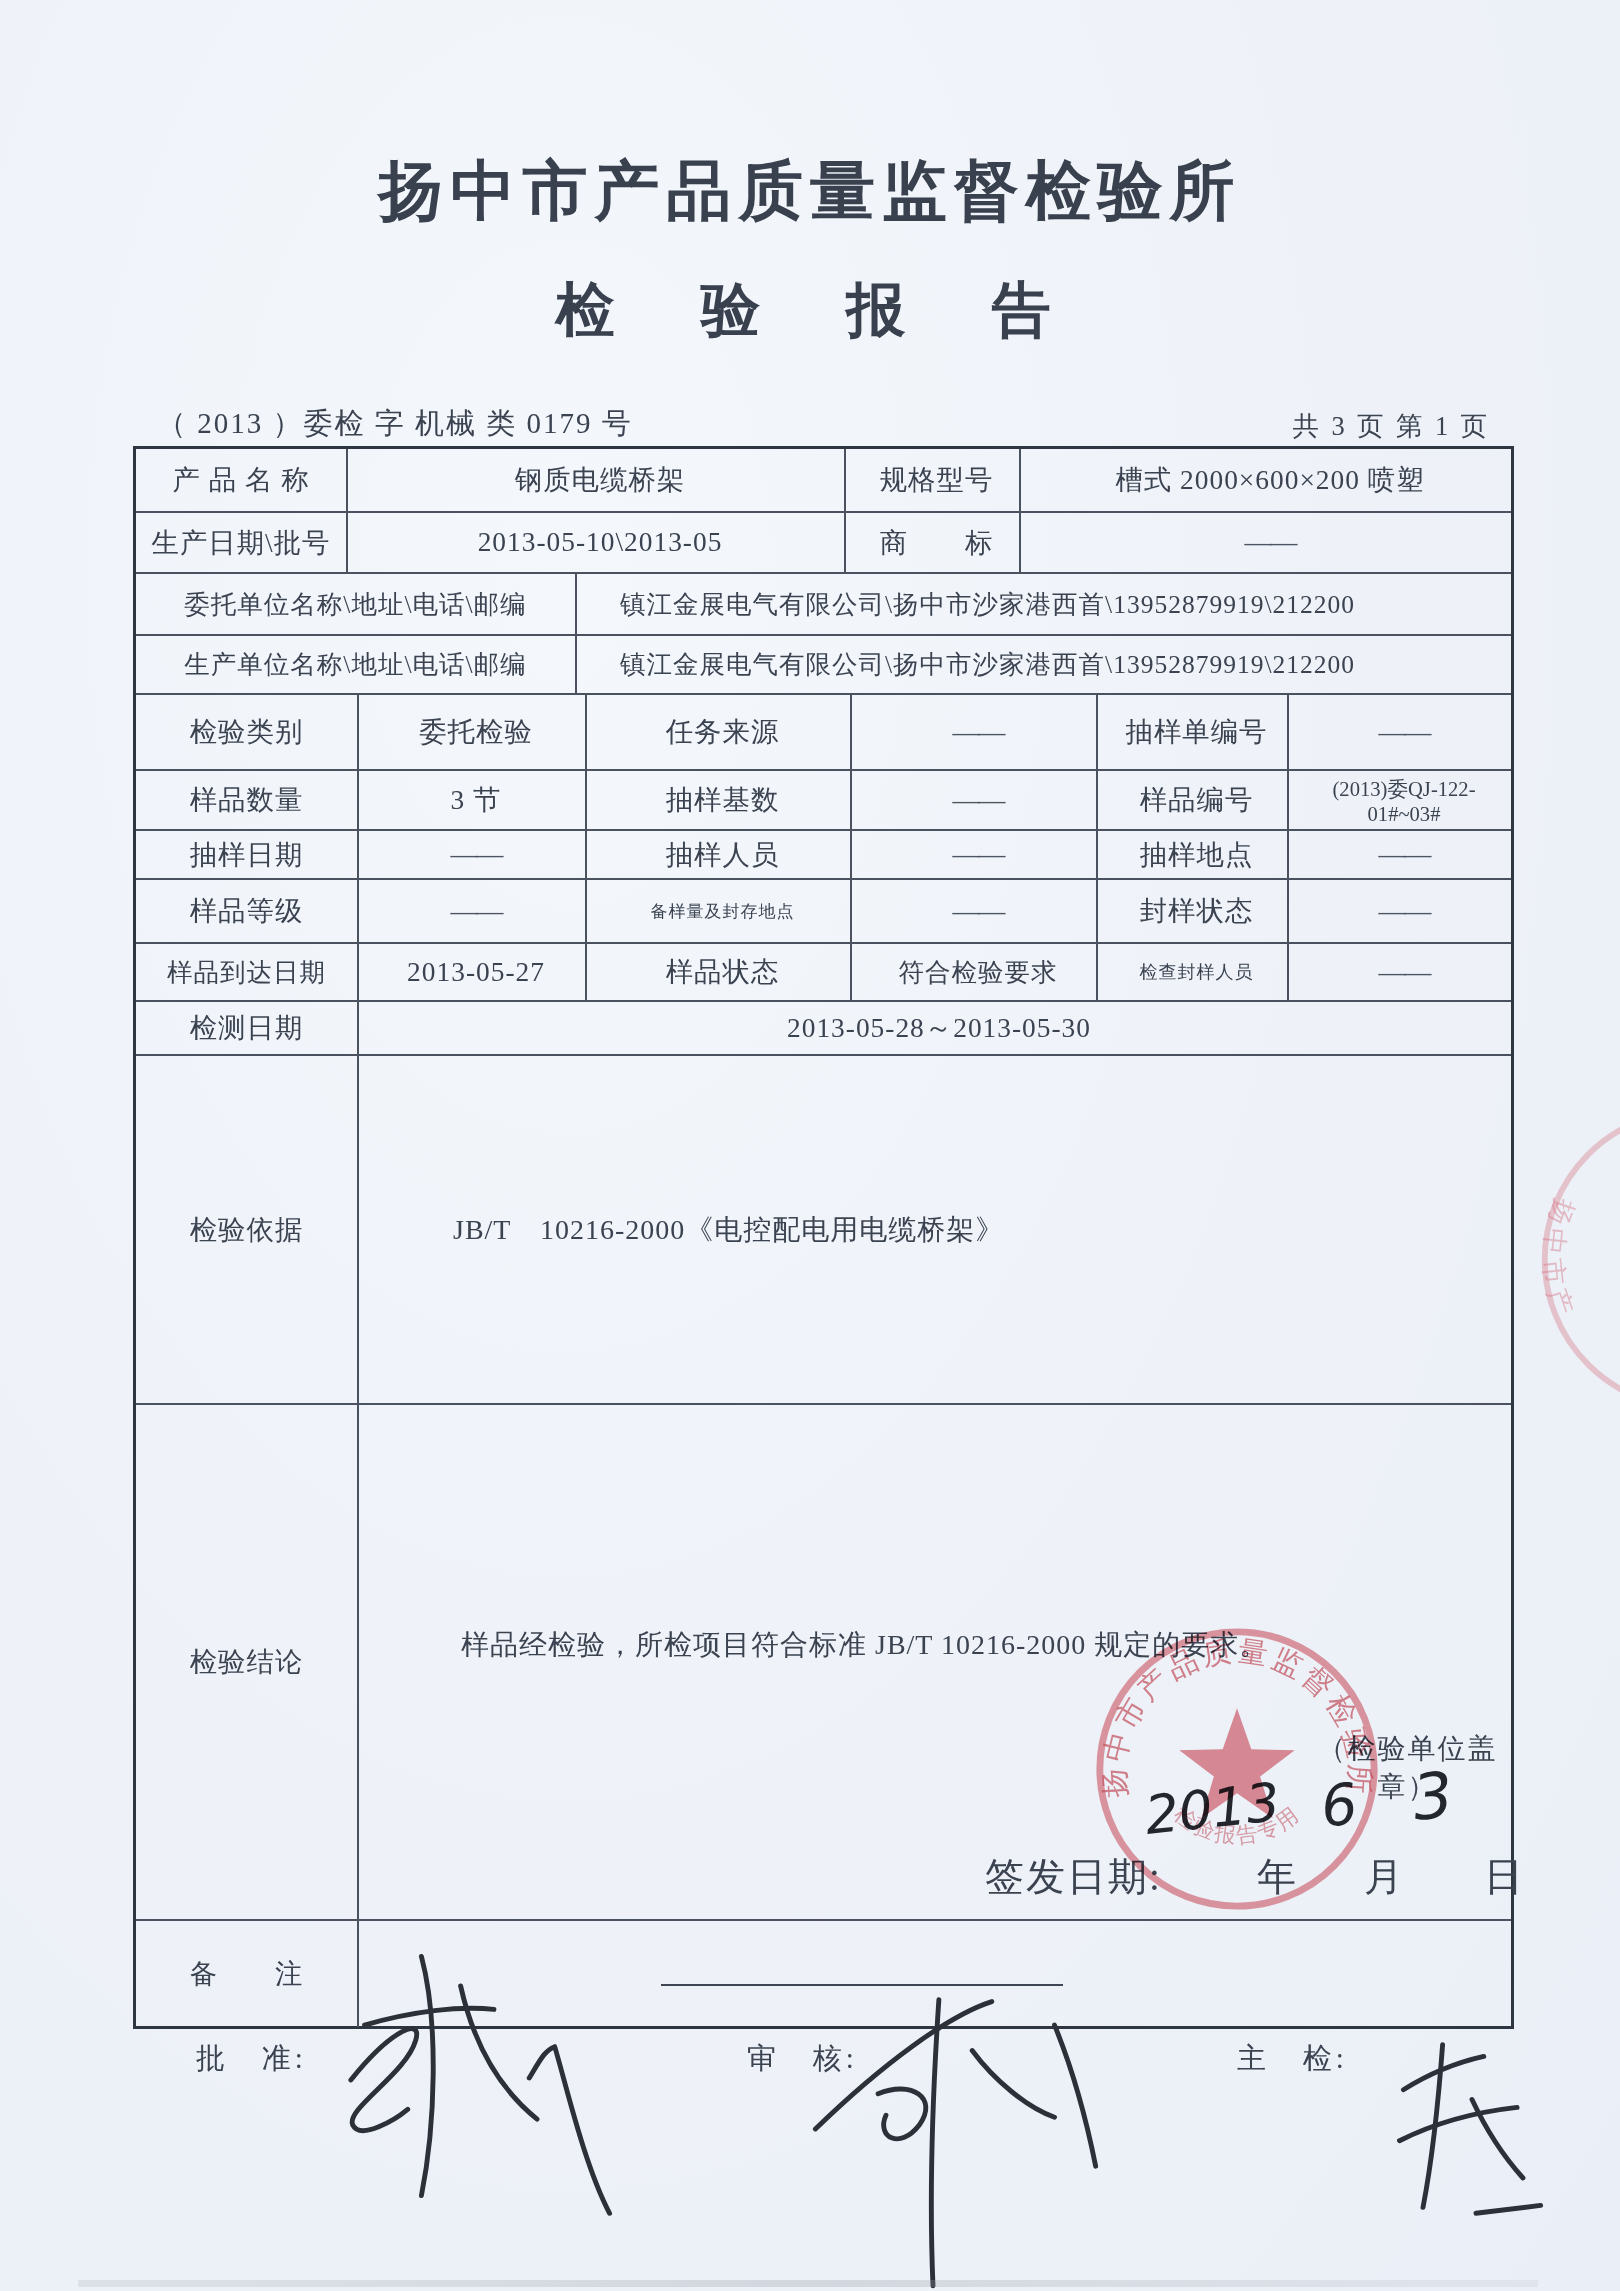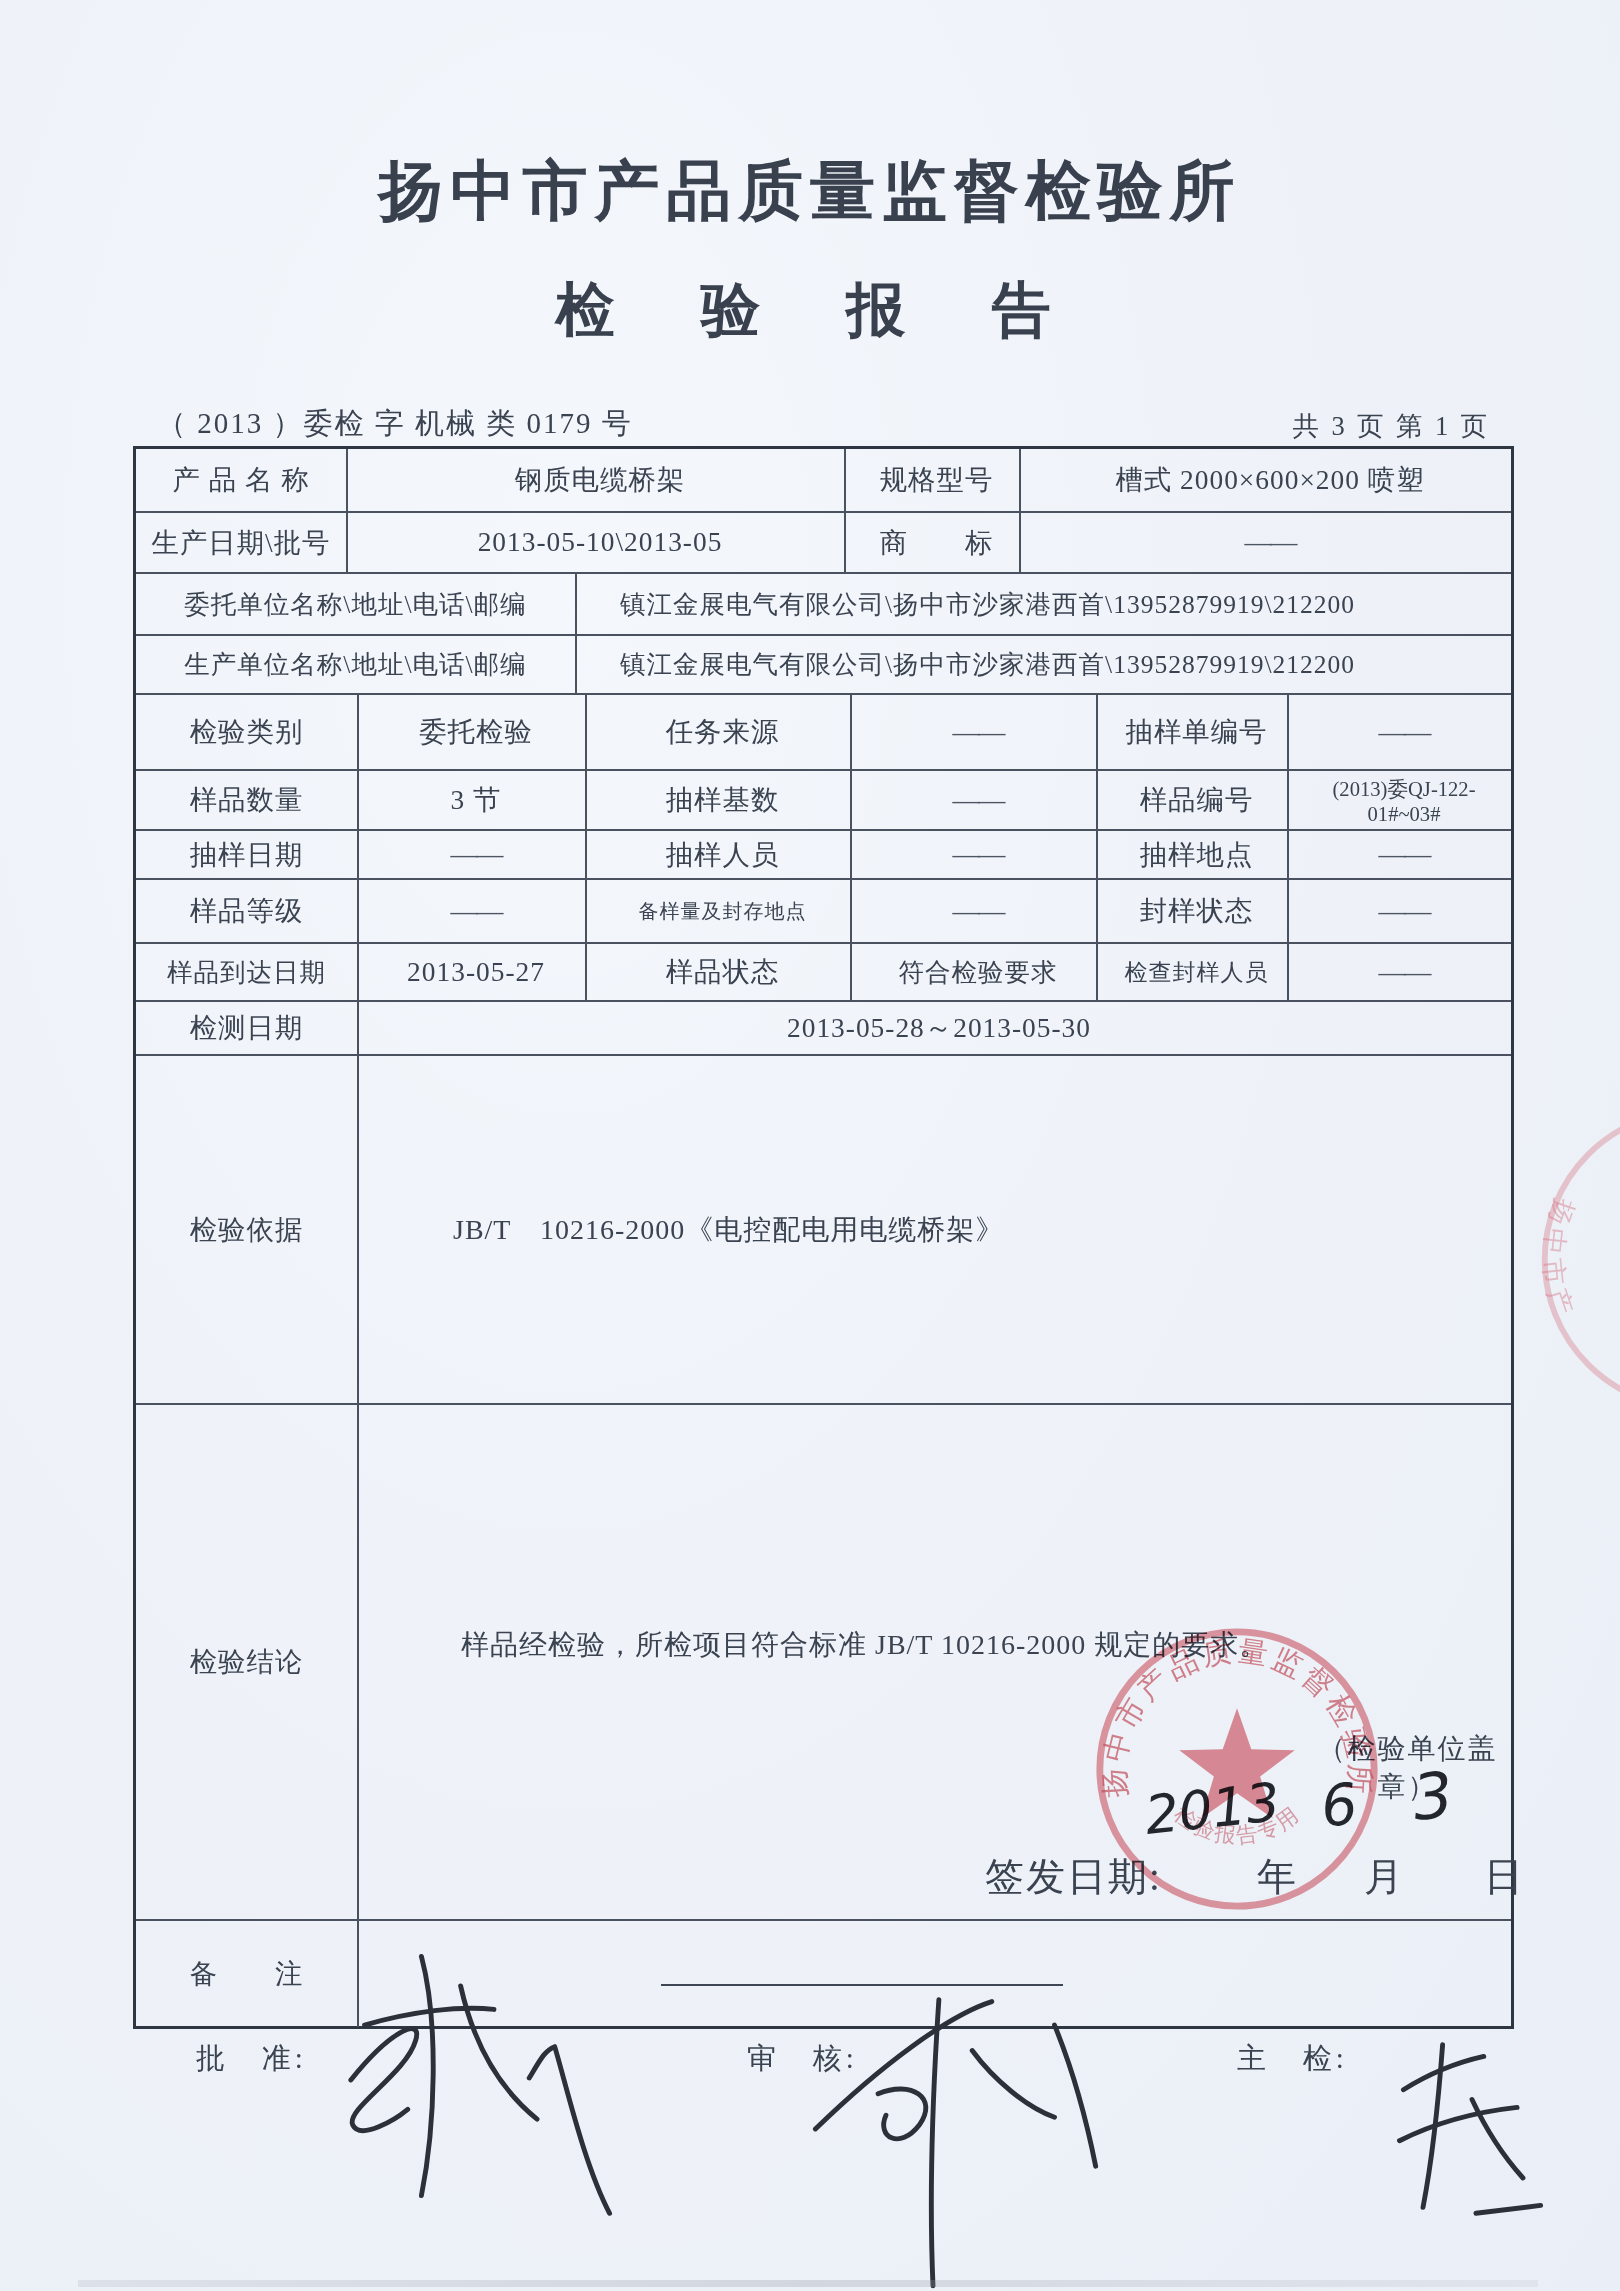--- a/index.html
+++ b/index.html
@@ -124,32 +124,32 @@
       <div class="td dash" style="flex:0 0 220px">——</div>
       <div class="td" style="flex:0 0 257px">抽样人员</div>
       <div class="td dash" style="flex:0 0 238px">——</div>
       <div class="td" style="flex:0 0 183px">抽样地点</div>
       <div class="td dash" style="flex:1">——</div>
     </div>
 
     <div class="tr" style="height:64px">
       <div class="td" style="flex:0 0 223px">样品等级</div>
       <div class="td dash" style="flex:0 0 220px">——</div>
-      <div class="td" style="flex:0 0 257px;font-size:20px">备样量及封存地点</div>
+      <div class="td" style="flex:0 0 257px;font-size:17px">备样量及封存地点</div>
       <div class="td dash" style="flex:0 0 238px">——</div>
       <div class="td" style="flex:0 0 183px">封样状态</div>
       <div class="td dash" style="flex:1">——</div>
     </div>
 
     <div class="tr" style="height:58px">
       <div class="td" style="flex:0 0 223px;font-size:25.5px">样品到达日期</div>
       <div class="td" style="flex:0 0 220px">2013-05-27</div>
       <div class="td" style="flex:0 0 257px">样品状态</div>
       <div class="td" style="flex:0 0 238px;font-size:25.5px">符合检验要求</div>
-      <div class="td" style="flex:0 0 183px;font-size:23px">检查封样人员</div>
+      <div class="td" style="flex:0 0 183px;font-size:18px">检查封样人员</div>
       <div class="td dash" style="flex:1">——</div>
     </div>
 
     <div class="tr" style="height:54px">
       <div class="td" style="flex:0 0 223px">检测日期</div>
       <div class="td" style="flex:1">2013-05-28～2013-05-30</div>
     </div>
 
     <div class="tr" style="height:349px">
       <div class="td" style="flex:0 0 223px">检验依据</div>

